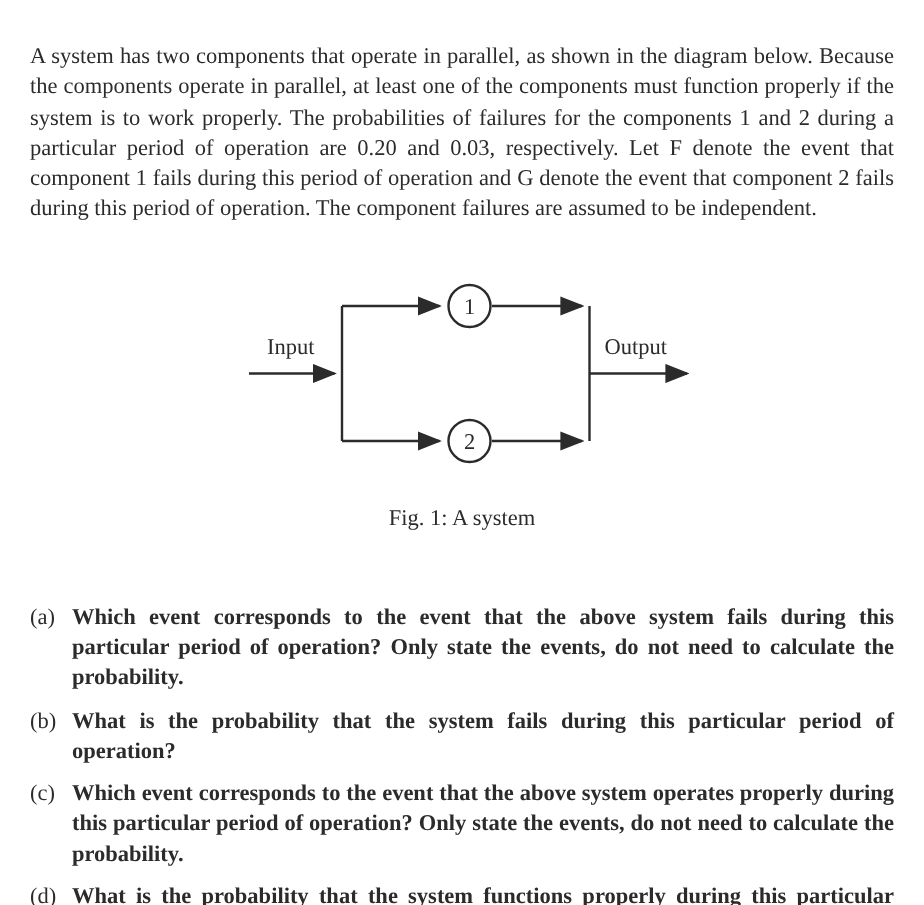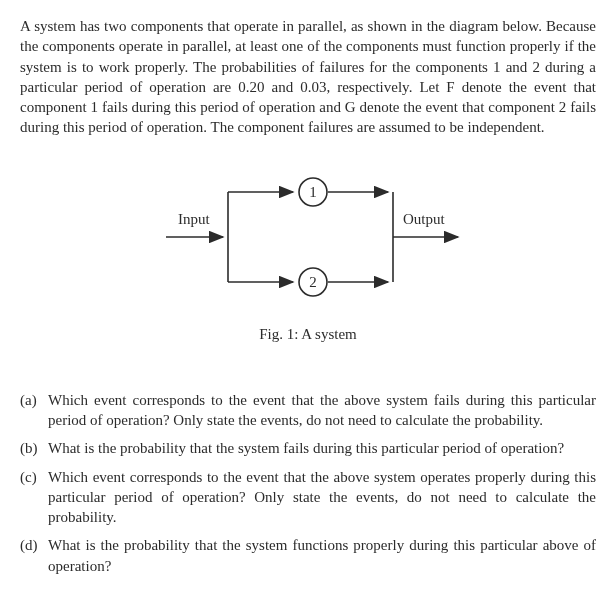--- a/index.html
+++ b/index.html
@@ -8,20 +8,21 @@
     line-height: 1.35;
     color: #2b2b2b;
     margin: 0;
     padding: 16px 20px;
     width: 576px;
     box-sizing: content-box;
     text-align: justify;
   }
   .intro {
     margin-bottom: 24px;
+    margin-top: 12px;
   }
   .figure {
     text-align: center;
     margin: 10px 0 46px 0;
   }
   svg {
     display: block;
     margin: 0 auto 12px auto;
   }
   .caption {
@@ -34,20 +35,21 @@
   }
   ol.questions > li {
     display: flex;
     margin-bottom: 8px;
   }
   .qlabel {
     flex: 0 0 28px;
   }
   .qtext {
     flex: 1;
+    font-weight: bold;
   }
 </style>
 </head>
 <body>
 
 <div class="intro">A system has two components that operate in parallel, as shown in the diagram below. Because the components operate in parallel, at least one of the components must function properly if the system is to work properly.  The probabilities of failures for the components 1 and 2 during a particular period of operation are 0.20 and 0.03, respectively.  Let F denote the event that component 1 fails during this period of operation and G denote the event that component 2 fails during this period of operation. The component failures are assumed to be independent.</div>
 
 <div class="figure">
   <svg width="320" height="150">
     <defs>

